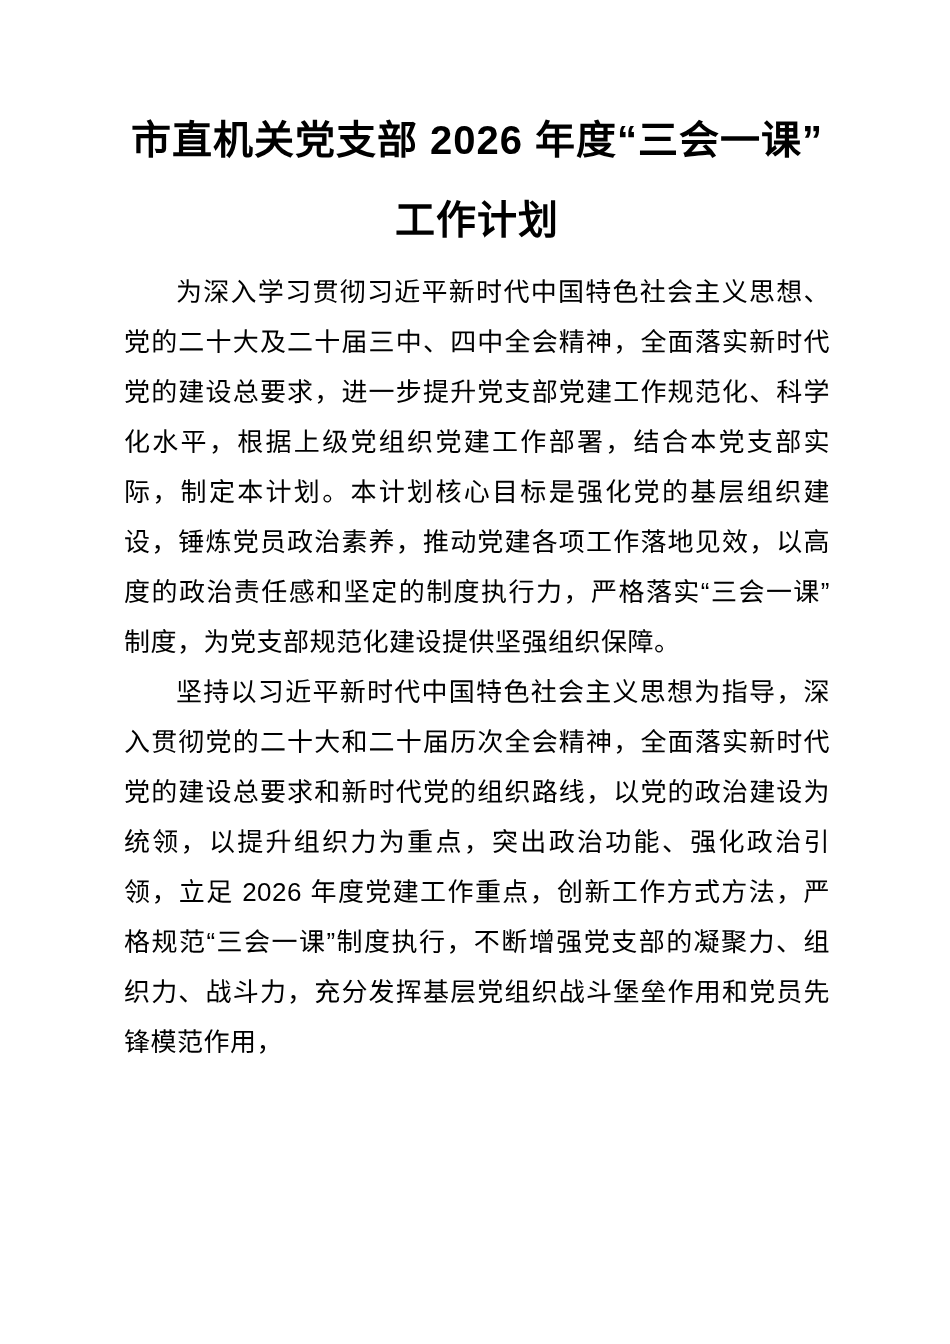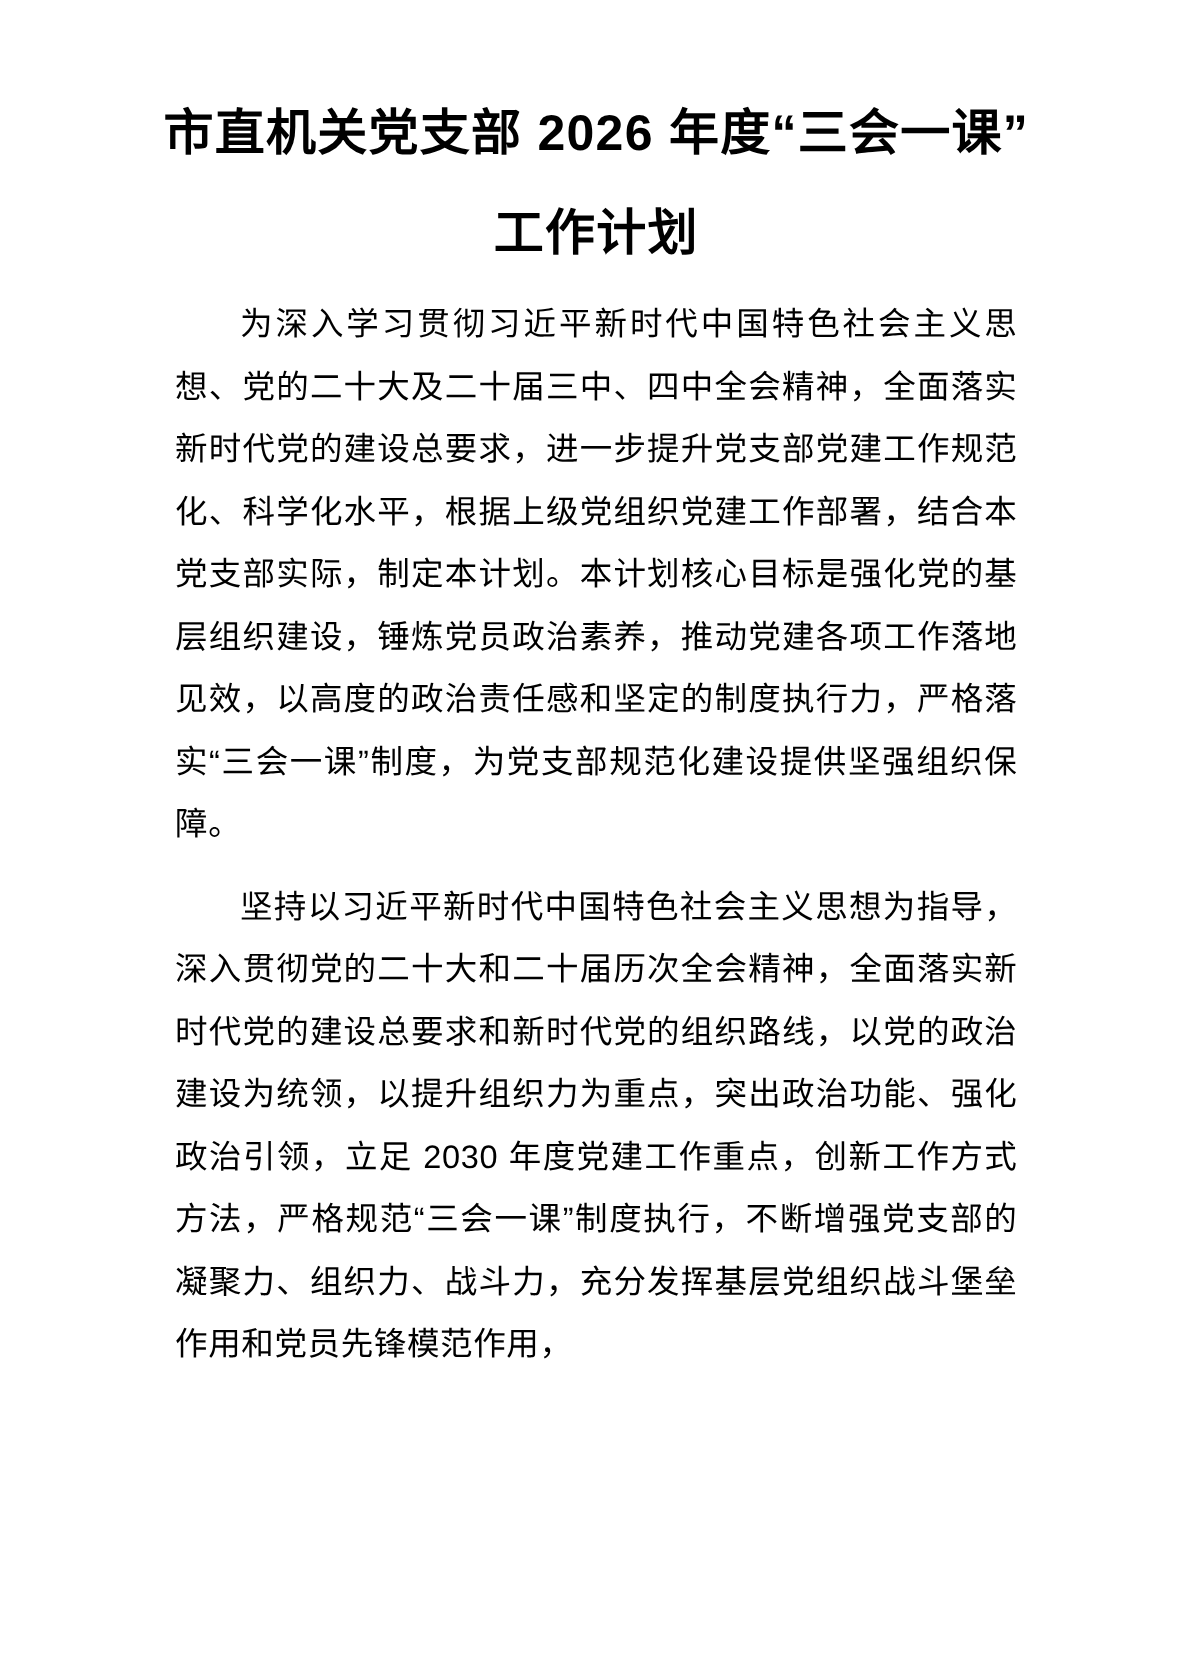--- a/index.html
+++ b/index.html
@@ -11,34 +11,34 @@
     position: relative;
     width: 950px;
     height: 1344px;
     background: #ffffff;
     overflow: hidden;
     font-family: "Liberation Sans", sans-serif;
     color: #000000;
   }
   .content {
     box-sizing: content-box;
-    padding-top: 67px;
+    padding-top: 100px;
     margin-left: 124px;
     width: 706px;
   }
   .doc-title {
     margin: 0;
     font-size: 40px;
     font-weight: 700;
     line-height: 80px;
     text-align: center;
     letter-spacing: 1px;
   }
   .body-para {
-    margin: 16px;
+    margin: 0;
     font-size: 26px;
     font-weight: 400;
     line-height: 50px;
     text-align: justify;
     text-indent: 2em;
     letter-spacing: 0.5px;
   }
   .body-para.first {
     margin-top: 7px;
   }
@@ -54,15 +54,15 @@
 </head>
 <body>
 
 <div class="page">
   <div class="content">
     <h1 class="doc-title">市直机关党支部 2026 年度“三会一课”工作计划</h1>
 
     <p class="body-para first">为深入学习贯彻习近平新时代中国特色社会主义思想、党的二十大及二十届三中、四中全会精神，全面落实新时代党的建设总要求，进一步提升党支部党建工作规范化、科学化水平，根据上级党组织党建工作部署，结合本党支部实际，制定本计划。本计划核心目标是强化党的基层组织建设，锤炼党员政治素养，推动党建各项工作落地见效，以高度的政治责任感和坚定的制度执行力，严格落实“三会一课”制度，为党支部规范化建设提供坚强组织保障。</p>
 
 
-    <p class="body-para">坚持以习近平新时代中国特色社会主义思想为指导，深入贯彻党的二十大和二十届历次全会精神，全面落实新时代党的建设总要求和新时代党的组织路线，以党的政治建设为统领，以提升组织力为重点，突出政治功能、强化政治引领，立足 2030 年度党建工作重点，创新工作方式方法，严格规范“三会一课”制度执行，不断增强党支部的凝聚力、组织力、战斗力，充分发挥基层党组织战斗堡垒作用和党员先锋模范作用，</p>
+    <p class="body-para">坚持以习近平新时代中国特色社会主义思想为指导，深入贯彻党的二十大和二十届历次全会精神，全面落实新时代党的建设总要求和新时代党的组织路线，以党的政治建设为统领，以提升组织力为重点，突出政治功能、强化政治引领，立足 2026 年度党建工作重点，创新工作方式方法，严格规范“三会一课”制度执行，不断增强党支部的凝聚力、组织力、战斗力，充分发挥基层党组织战斗堡垒作用和党员先锋模范作用，</p>
   </div>
 </div>
 
 </body></html>

